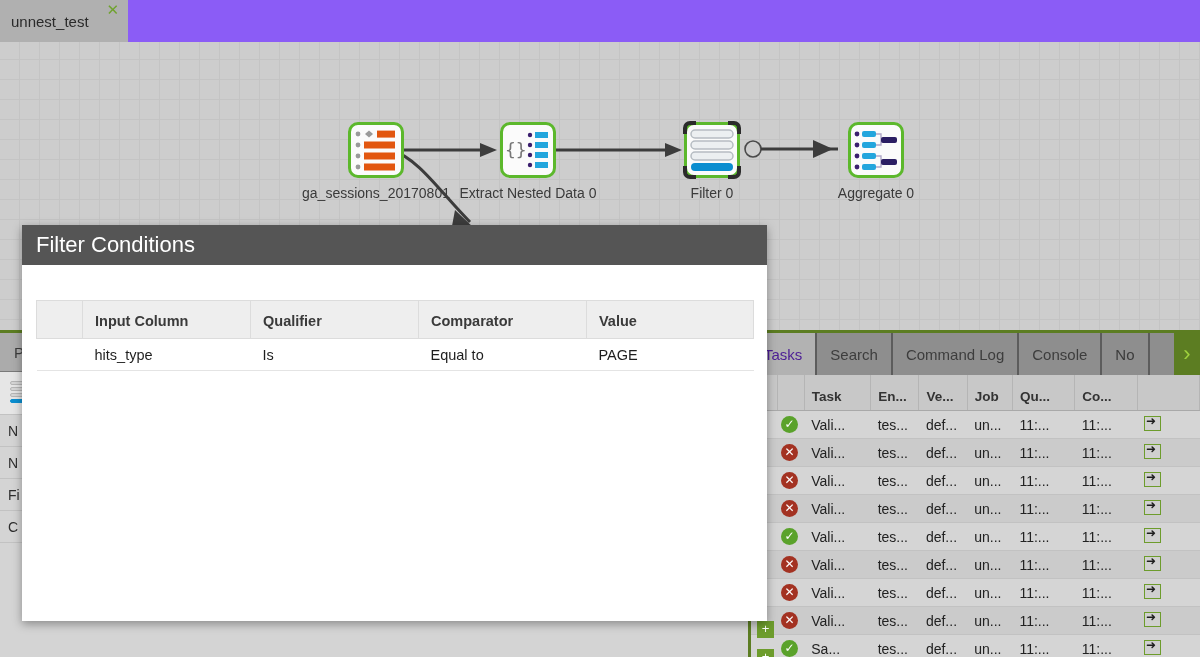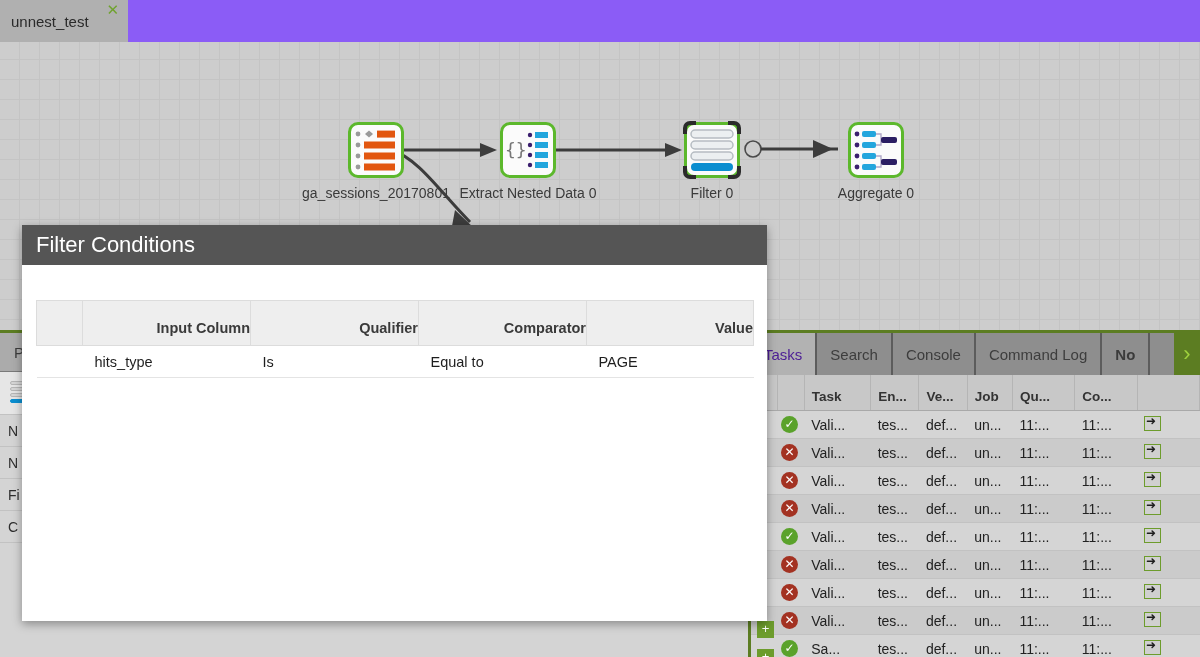--- a/index.html
+++ b/index.html
@@ -173,21 +173,21 @@
     display: flex;
     align-items: center;
     padding: 0 13px;
     font-size: 15px;
     color: #3d3d3d;
     background: #8e8e8e;
     border-right: 2px solid #5c5c5c;
     white-space: nowrap;
   }
   .task-tab.active { background: #b2b2b2; color: #4c1d95; }
-  .task-tab.partial { font-weight: bold; color: #3b3b3b; overflow: hidden; }
+  .task-tab.partial { font-weight: normal; color: #3b3b3b; overflow: hidden; }
   .tab-scroll-right {
     position: absolute;
     right: 0; top: 0;
     width: 26px; height: 42px;
     background: #5c7d22;
     color: #9fd13d;
     display: flex; align-items: center; justify-content: center;
     font-size: 22px;
   }
   .task-table { width: 100%; border-collapse: collapse; table-layout: fixed; }
@@ -287,23 +287,23 @@
     width: 717px;
     margin: 35px 0 0 14px;
     border-collapse: collapse;
     table-layout: fixed;
   }
   .cond-table th {
     background: #eeeeee;
     border: 1px solid #dcdcdc;
     font-size: 14.5px;
     color: #3a3a3a;
-    text-align: right;
+    text-align: left;
     font-weight: bold;
-    padding: 19px 0 9px 12px;
+    padding: 12px 0 9px 12px;
     height: 36px;
     box-sizing: border-box;
   }
   .cond-table td {
     font-size: 14.5px;
     color: #1e1e1e;
     padding: 7px 0 7px 12px;
     border-bottom: 1px solid #e4e4e4;
     height: 32px;
     box-sizing: border-box;
@@ -413,22 +413,22 @@
   <div class="props-row">N</div>
   <div class="props-row">N</div>
   <div class="props-row">Fi</div>
   <div class="props-row">C</div>
 </div>
 
 <div class="task-panel">
   <div class="task-tabrow">
     <div class="task-tab active">Tasks</div>
     <div class="task-tab">Search</div>
+    <div class="task-tab">Command Log</div>
     <div class="task-tab">Console</div>
-    <div class="task-tab">Command Log</div>
     <div class="task-tab partial">No</div>
     <div class="tab-scroll-right">›</div>
   </div>
 
   <table class="task-table">
     <colgroup>
       <col style="width:26px">
         <col style="width:27px">
         <col style="width:66px">
         <col style="width:48px">

